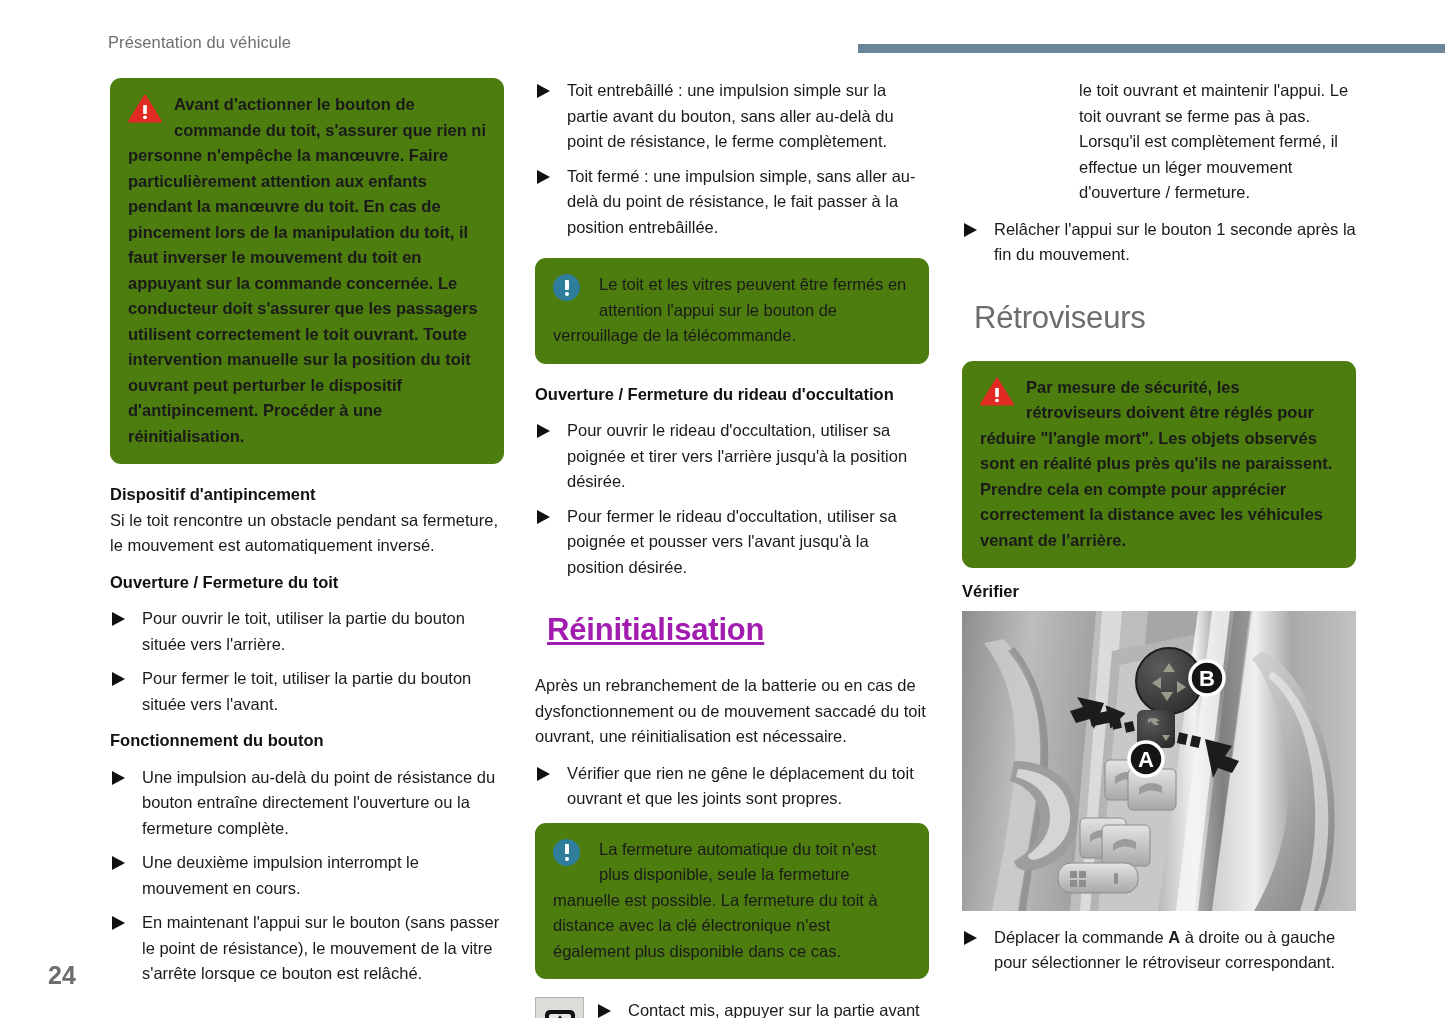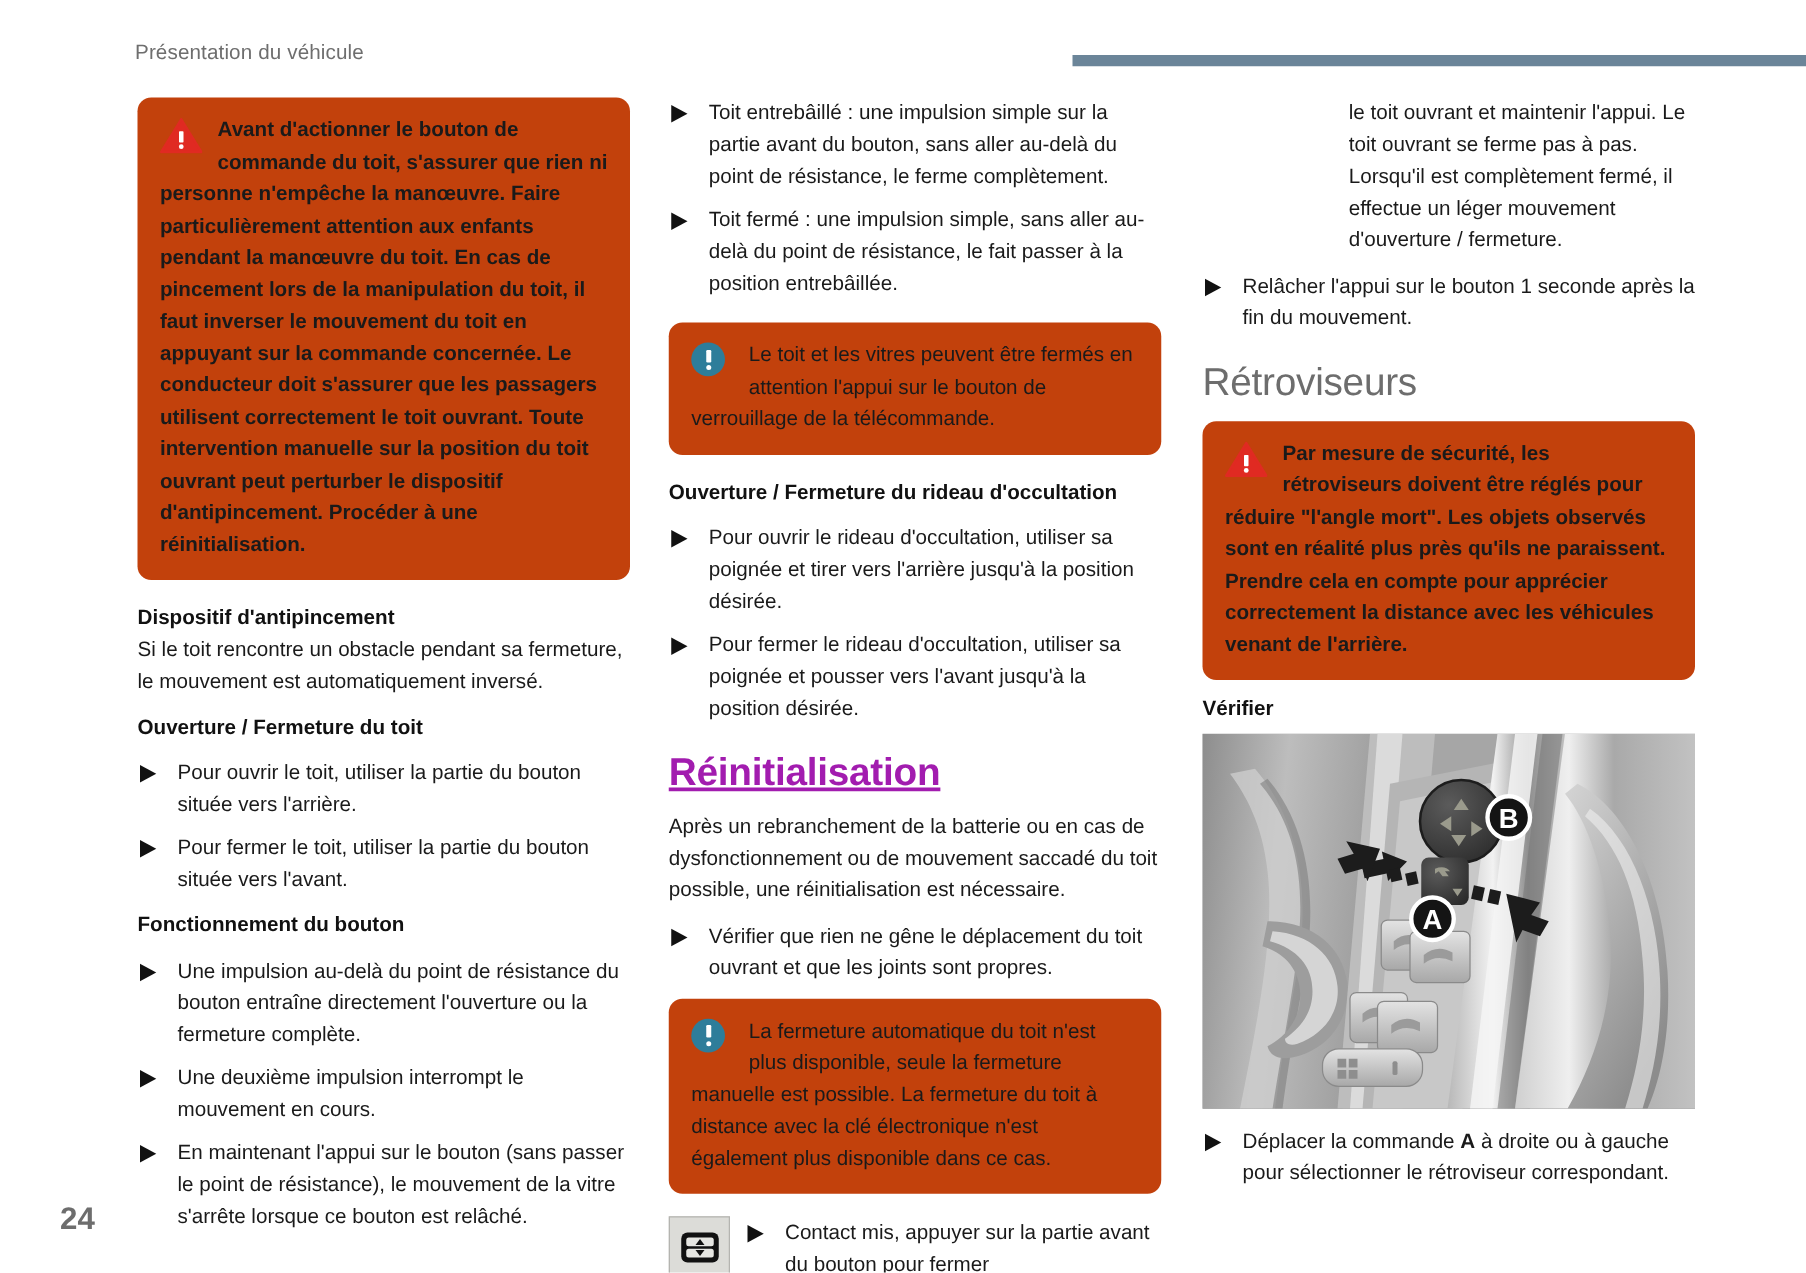--- a/index.html
+++ b/index.html
@@ -67,21 +67,21 @@
     color: #1a1a1a;
   }
   h3.sub-heading {
     margin: 0;
     font-size: 16.5px;
     line-height: 25.5px;
     font-weight: bold;
     color: #111111;
   }
   h2.section-heading {
-    margin: 0;
+    margin: 12px;
     font-size: 31px;
     line-height: 40px;
     font-weight: normal;
     color: #6d6d6d;
     letter-spacing: -0.2px;
   }
   .spacer-sm { height: 11px; }
   .spacer-md { height: 18px; }
 
   
@@ -104,21 +104,21 @@
     top: 6px;
     width: 0;
     height: 0;
     border-top: 7.5px solid transparent;
     border-bottom: 7.5px solid transparent;
     border-left: 13px solid #111111;
   }
 
   
   .callout {
-    background: #c2410c;
+    background: #4d7c0f;
     border-radius: 11px;
     padding: 14px 18px 15px 18px;
     font-size: 16.5px;
     line-height: 25.5px;
     position: relative;
   }
   .callout .callout-text {
     margin: 0;
     text-align: left;
   }
@@ -296,21 +296,21 @@
       <li><span class="tri"></span><span>Pour ouvrir le rideau d'occultation, utiliser sa poignée et tirer vers l'arrière jusqu'à la position désirée.</span></li>
       <li><span class="tri"></span><span>Pour fermer le rideau d'occultation, utiliser sa poignée et pousser vers l'avant jusqu'à la position désirée.</span></li>
     </ul>
 
     <div class="spacer-md"></div>
 
     <h2 class="section-heading" style="color:#a21caf;font-weight:bold;text-decoration:underline;">Réinitialisation</h2>
 
     <div class="spacer-sm"></div>
 
-    <p class="body-text">Après un rebranchement de la batterie ou en cas de dysfonctionnement ou de mouvement saccadé du toit possible, une réinitialisation est nécessaire.</p>
+    <p class="body-text">Après un rebranchement de la batterie ou en cas de dysfonctionnement ou de mouvement saccadé du toit ouvrant, une réinitialisation est nécessaire.</p>
 
     <div class="spacer-sm"></div>
 
     <ul class="bullets">
       <li><span class="tri"></span><span>Vérifier que rien ne gêne le déplacement du toit ouvrant et que les joints sont propres.</span></li>
     </ul>
 
     <div class="spacer-sm"></div>
 
     <div class="callout info">

